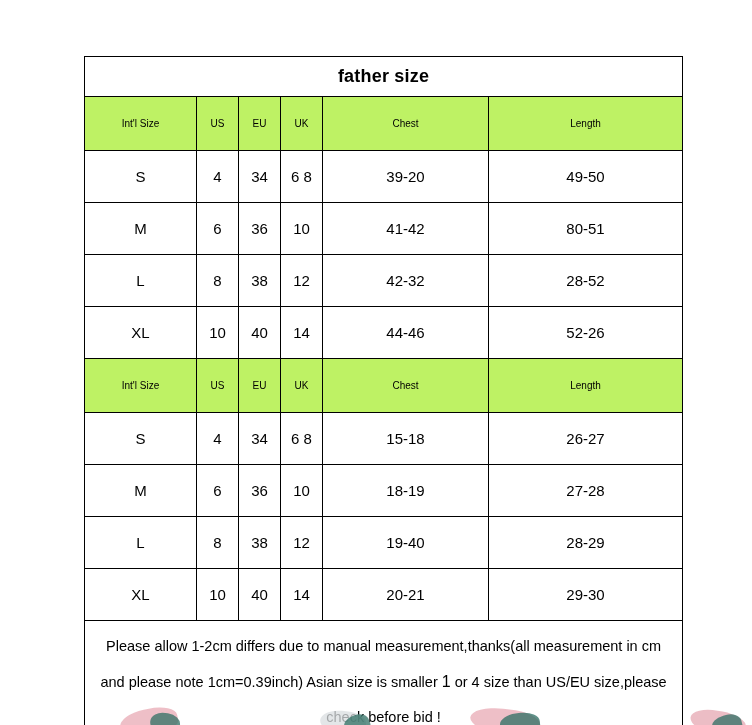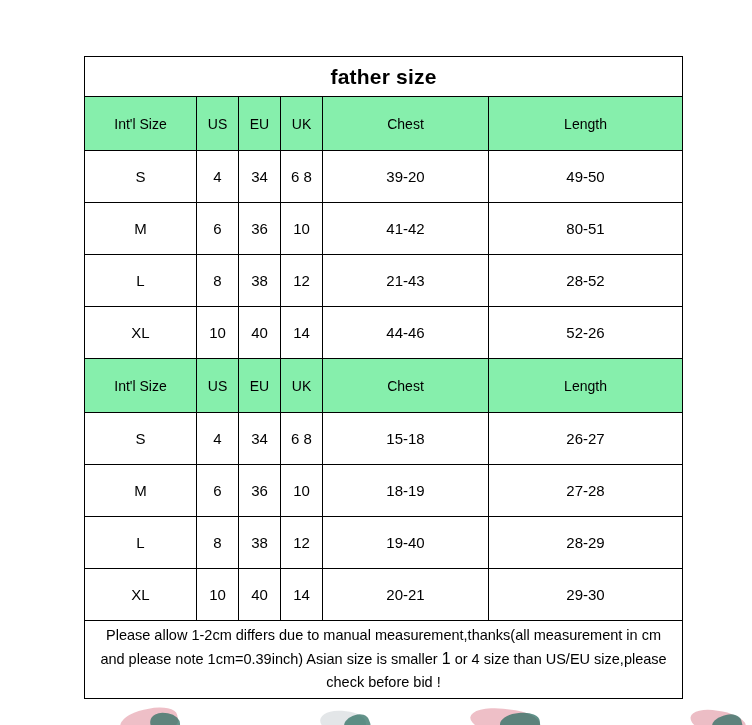--- a/index.html
+++ b/index.html
@@ -65,29 +65,29 @@
   
   col.c-intl   { width: 112px; }
   col.c-us     { width: 42px;  }
   col.c-eu     { width: 42px;  }
   col.c-uk     { width: 42px;  }
   col.c-chest  { width: 166px; }
   col.c-length { width: 194px; }
 
   tr.section-title-row td {
     height: 39px;
-    font-size: 21px;
+    font-size: 18px;
     font-weight: bold;
     letter-spacing: 0.2px;
   }
 
   tr.head-row td {
     height: 53px;
-    background: #86efac;
-    font-size: 14px;
+    background: #bef264;
+    font-size: 10px;
     font-weight: normal;
   }
 
   tr.data-row td {
     height: 51px;
     font-size: 15px;
   }
   td.cell-intl {
     background: #f8c08a;
   }
@@ -97,20 +97,21 @@
 
   tr.note-row td {
     height: 71px;
     font-size: 14.5px;
     line-height: 23px;
     padding: 2px 8px 4px 8px;
     text-align: center;
   }
   .note-text {
     display: block;
+    margin-top: 12px;
   }
   .note-em {
     font-size: 16px;
   }
 </style>
 </head>
 <body>
 
 <div class="chart-wrap">
   <table class="size-table">
@@ -153,21 +154,21 @@
         <td class="cell-num">10</td>
         <td>41-42</td>
         <td>80-51</td>
       </tr>
 
       <tr class="data-row">
         <td class="cell-intl">L</td>
         <td class="cell-num">8</td>
         <td class="cell-num">38</td>
         <td class="cell-num">12</td>
-        <td>21-43</td>
+        <td>42-32</td>
         <td>28-52</td>
       </tr>
 
       <tr class="data-row">
         <td class="cell-intl">XL</td>
         <td class="cell-num">10</td>
         <td class="cell-num">40</td>
         <td class="cell-num">14</td>
         <td>44-46</td>
         <td>52-26</td>

